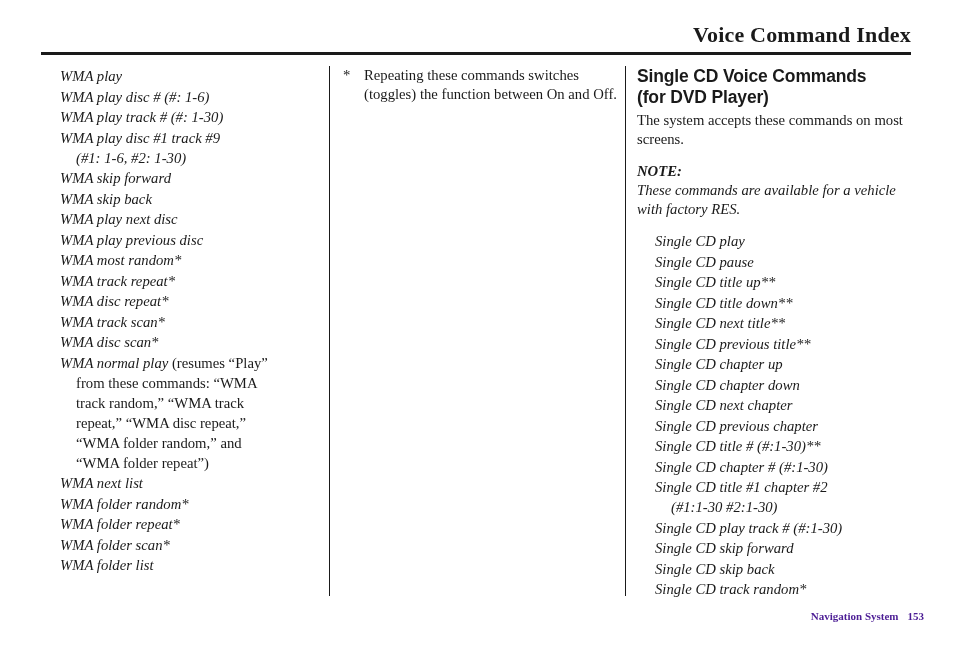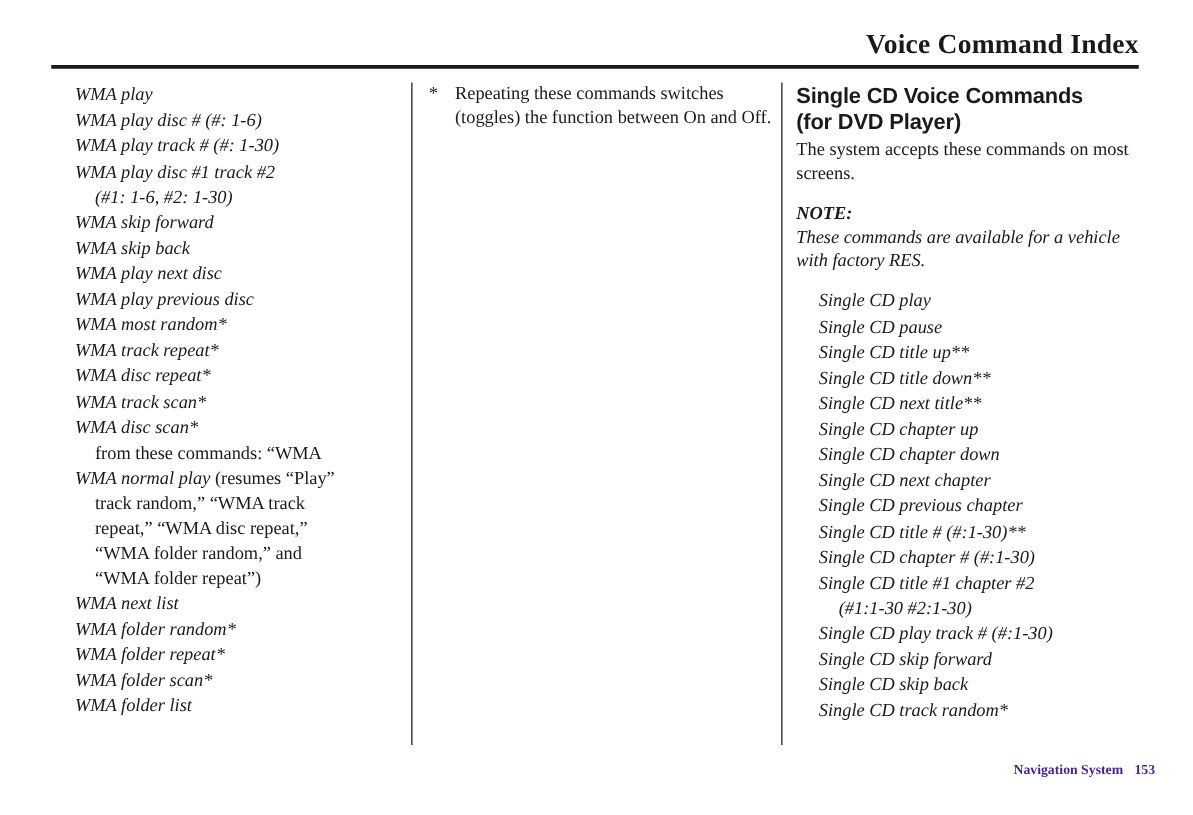--- a/index.html
+++ b/index.html
@@ -177,21 +177,21 @@
         <li>
           <span class="ln">WMA play</span>
         </li>
         <li>
           <span class="ln">WMA play disc # (#: 1-6)</span>
         </li>
         <li>
           <span class="ln">WMA play track # (#: 1-30)</span>
         </li>
         <li>
-          <span class="ln">WMA play disc #1 track #2</span>
+          <span class="ln">WMA play disc #1 track #9</span>
           <span class="ln cont">(#1: 1-6, #2: 1-30)</span>
         </li>
         <li>
           <span class="ln">WMA skip forward</span>
         </li>
         <li>
           <span class="ln">WMA skip back</span>
         </li>
         <li>
           <span class="ln">WMA play next disc</span>
@@ -208,22 +208,22 @@
         <li>
           <span class="ln">WMA disc repeat*</span>
         </li>
         <li>
           <span class="ln">WMA track scan*</span>
         </li>
         <li>
           <span class="ln">WMA disc scan*</span>
         </li>
         <li>
+          <span class="ln"><span>WMA normal play</span><span class="roman"> (resumes “Play”</span></span>
           <span class="ln cont roman">from these commands: “WMA</span>
-          <span class="ln"><span>WMA normal play</span><span class="roman"> (resumes “Play”</span></span>
           <span class="ln cont roman">track random,” “WMA track</span>
           <span class="ln cont roman">repeat,” “WMA disc repeat,”</span>
           <span class="ln cont roman">“WMA folder random,” and</span>
           <span class="ln cont roman">“WMA folder repeat”)</span>
         </li>
         <li>
           <span class="ln">WMA next list</span>
         </li>
         <li>
           <span class="ln">WMA folder random*</span>
@@ -266,20 +266,23 @@
         <li>
           <span class="ln">Single CD title up**</span>
         </li>
         <li>
           <span class="ln">Single CD title down**</span>
         </li>
         <li>
           <span class="ln">Single CD next title**</span>
         </li>
         <li>
+          <span class="ln">Single CD previous title**</span>
+        </li>
+        <li>
           <span class="ln">Single CD chapter up</span>
         </li>
         <li>
           <span class="ln">Single CD chapter down</span>
         </li>
         <li>
           <span class="ln">Single CD next chapter</span>
         </li>
         <li>
           <span class="ln">Single CD previous chapter</span>

